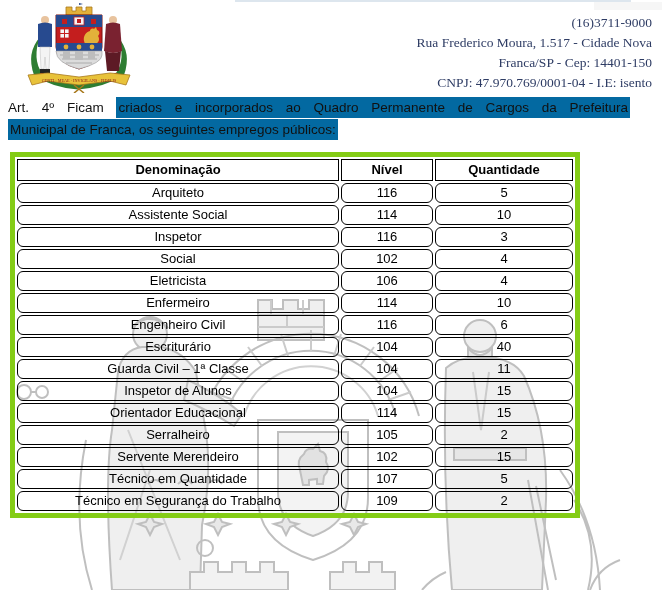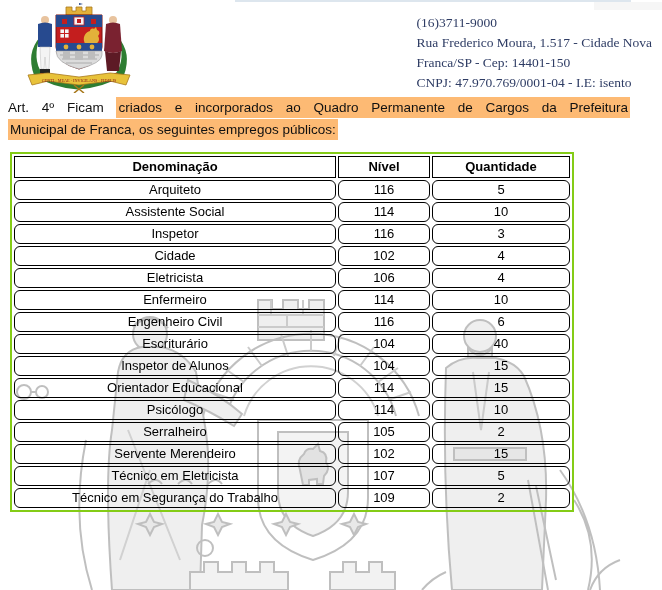--- a/index.html
+++ b/index.html
@@ -10,30 +10,30 @@
   
   .watermark{position:absolute;left:0;top:0;width:662px;height:590px;z-index:0;}
   
   .hdr{position:absolute;left:0;top:0;width:662px;height:95px;z-index:2;}
   .top-strip{position:absolute;left:235px;top:0;width:396px;height:2px;background:#dde6ee;}
   .top-corner{position:absolute;left:594px;top:2px;width:68px;height:8px;background:#f6f6f6;}
   .crest{position:absolute;left:22px;top:3px;width:114px;height:90px;}
   .org{position:absolute;left:146px;top:30px;color:#2e3c64;font-family:"Liberation Serif",serif;}
   .org .l1{font-size:20px;font-weight:bold;line-height:21px;}
   .org .l2{font-size:18px;font-weight:normal;line-height:20px;}
-  .contact{position:absolute;right:10px;top:13px;color:#2e3c64;
+  .contact{position:absolute;right:10px;top:13px;text-align:right;color:#2e3c64;
     font-family:"Liberation Serif",serif;font-size:13.5px;line-height:20px;}
   
   .article{position:absolute;left:8px;top:97px;width:622px;z-index:2;
     font-size:13.5px;line-height:22px;color:#111;}
   .article .jline{text-align:justify;text-align-last:justify;}
-  .hl{background:#fdba74;padding:3px 2px 3px 2px;}
+  .hl{background:#0369a1;padding:3px 2px 3px 2px;}
   
   .tblwrap{position:absolute;left:10px;top:152px;z-index:2;}
-  table.doc{border-collapse:separate;border-spacing:2px;border:2px solid #84cc16;table-layout:fixed;}
+  table.doc{border-collapse:separate;border-spacing:2px;border:5px solid #84cc16;table-layout:fixed;}
   table.doc th,table.doc td{
     border:1px solid #000;background:transparent;text-align:center;
     font-family:"Liberation Sans",sans-serif;font-size:13px;padding:0;
     overflow:hidden;white-space:nowrap;
   }
   table.doc th{height:20px;line-height:20px;font-weight:bold;}
   table.doc td{height:18px;line-height:18px;font-weight:normal;border-radius:6px;}
   .w0{width:322px;}.w1{width:92px;}.w2{width:138px;}
 </style>
 </head>
@@ -174,21 +174,21 @@
           <td>Assistente Social</td>
           <td>114</td>
           <td>10</td>
         </tr>
         <tr>
           <td>Inspetor</td>
           <td>116</td>
           <td>3</td>
         </tr>
         <tr>
-          <td>Cidade</td>
+          <td>Social</td>
           <td>102</td>
           <td>4</td>
         </tr>
         <tr>
           <td>Eletricista</td>
           <td>106</td>
           <td>4</td>
         </tr>
         <tr>
           <td>Enfermeiro</td>
@@ -199,46 +199,46 @@
           <td>Engenheiro Civil</td>
           <td>116</td>
           <td>6</td>
         </tr>
         <tr>
           <td>Escriturário</td>
           <td>104</td>
           <td>40</td>
         </tr>
         <tr>
+          <td>Guarda Civil – 1ª Classe</td>
+          <td>104</td>
+          <td>11</td>
+        </tr>
+        <tr>
           <td>Inspetor de Alunos</td>
           <td>104</td>
           <td>15</td>
         </tr>
         <tr>
           <td>Orientador Educacional</td>
           <td>114</td>
           <td>15</td>
         </tr>
         <tr>
-          <td>Psicólogo</td>
-          <td>114</td>
-          <td>10</td>
-        </tr>
-        <tr>
           <td>Serralheiro</td>
           <td>105</td>
           <td>2</td>
         </tr>
         <tr>
           <td>Servente Merendeiro</td>
           <td>102</td>
           <td>15</td>
         </tr>
         <tr>
-          <td>Técnico em Eletricista</td>
+          <td>Técnico em Quantidade</td>
           <td>107</td>
           <td>5</td>
         </tr>
         <tr>
           <td>Técnico em Segurança do Trabalho</td>
           <td>109</td>
           <td>2</td>
         </tr>
       </tbody>
   </table>

